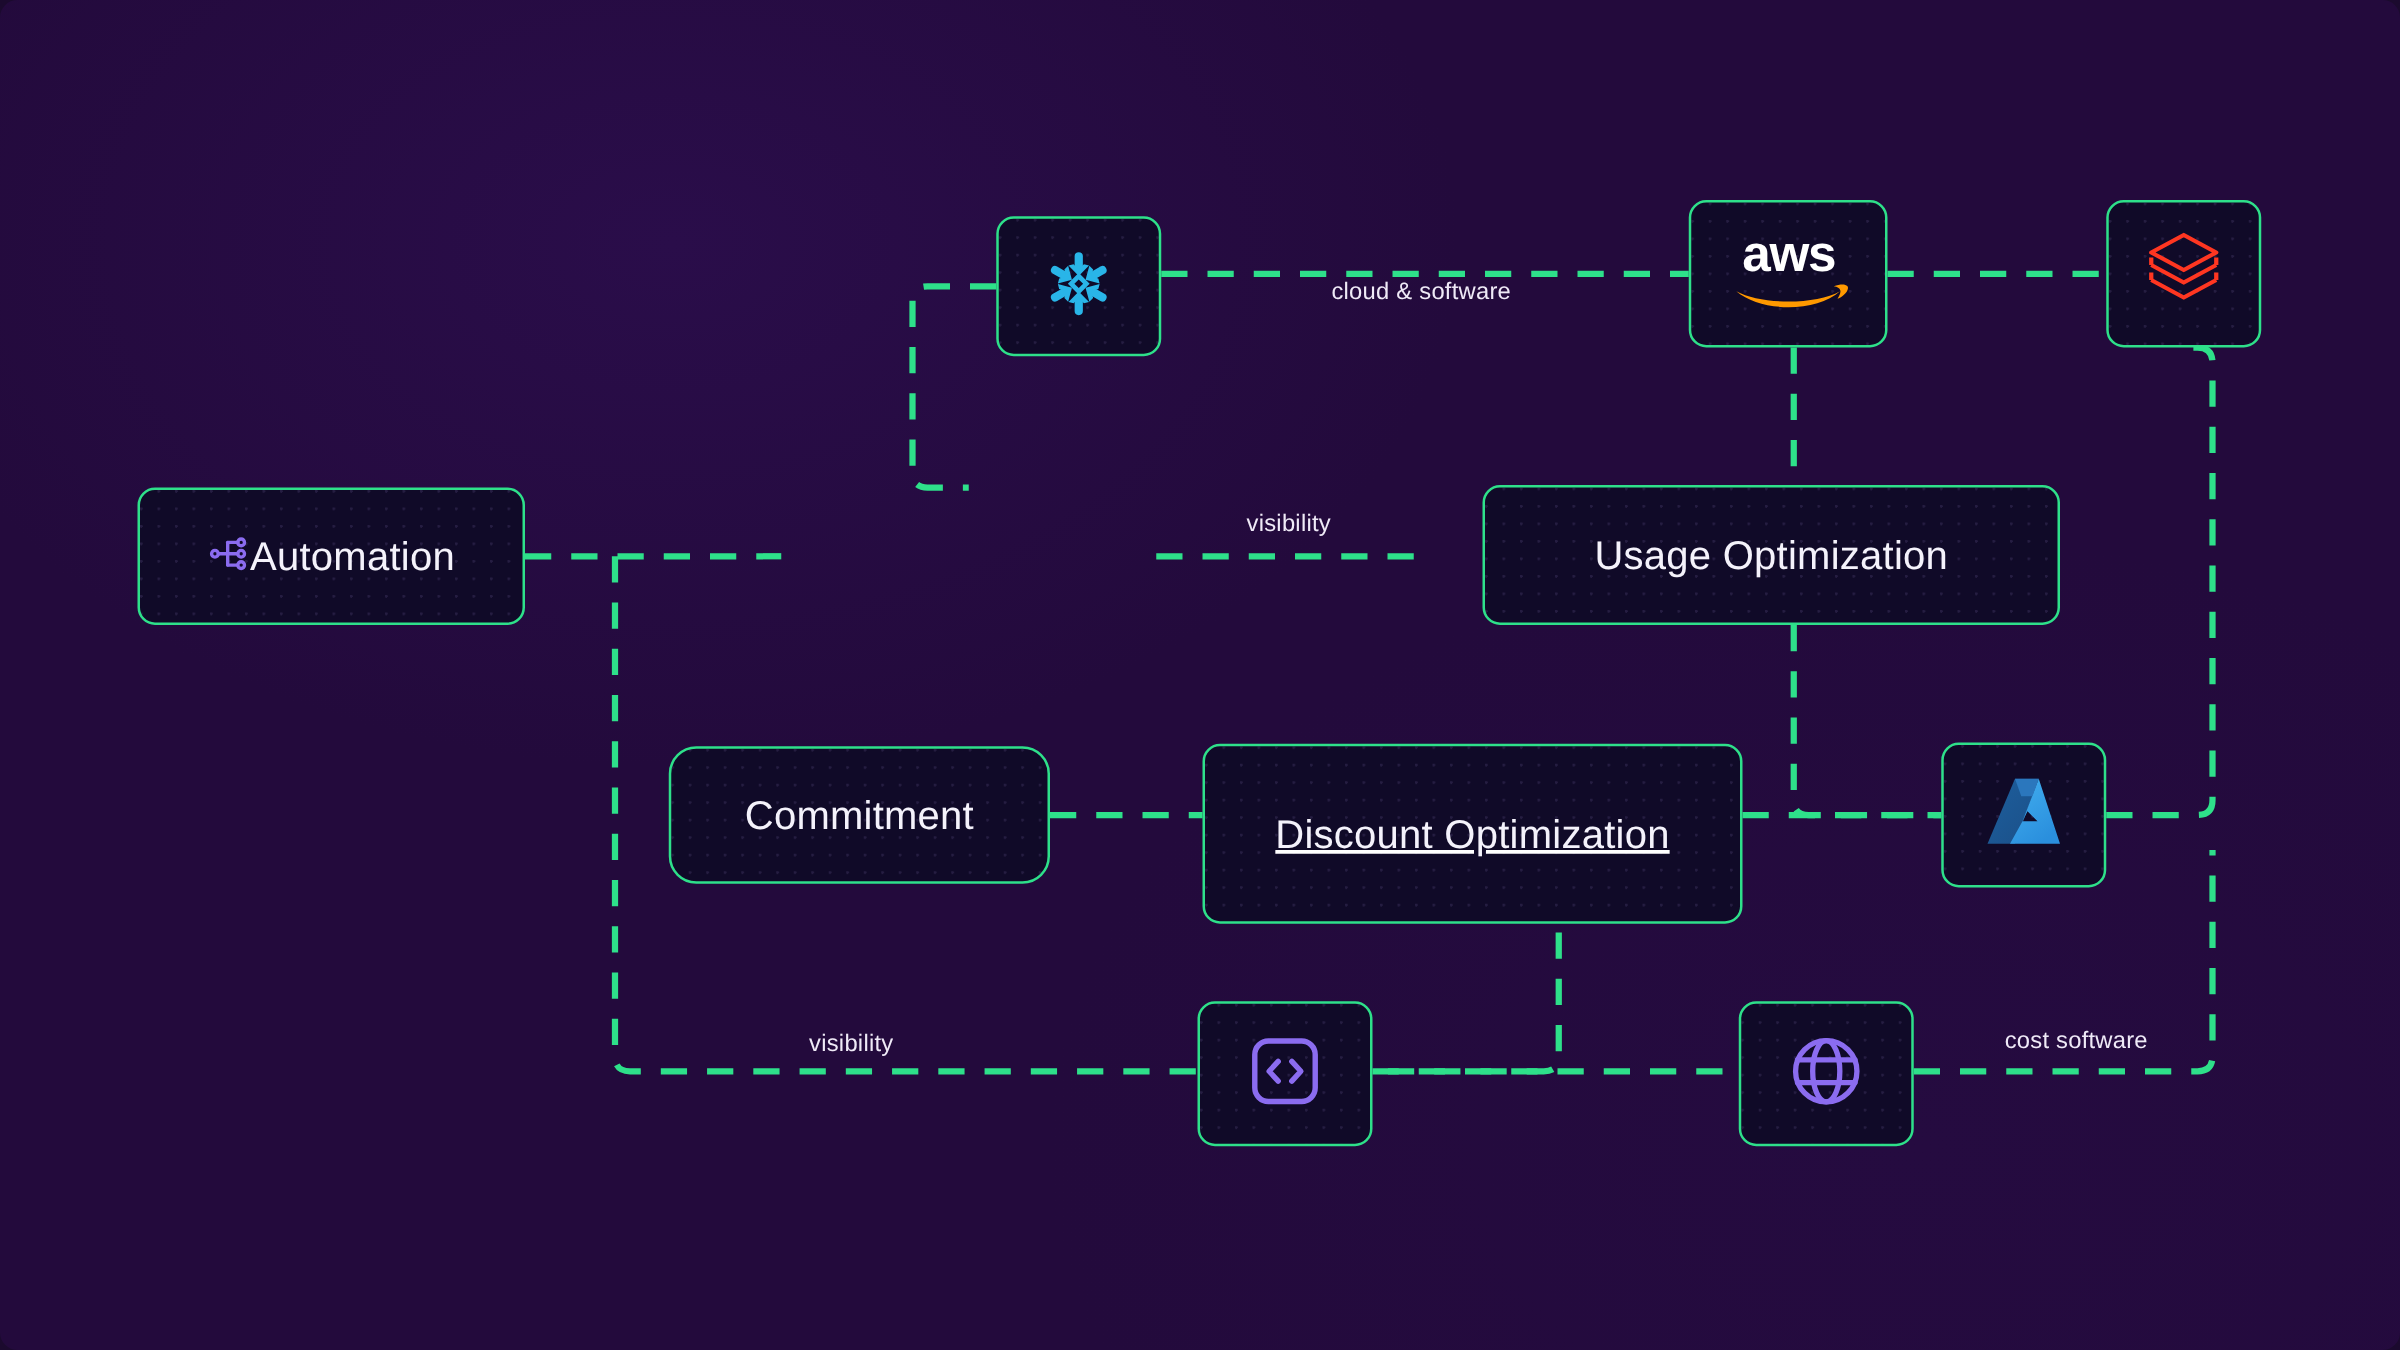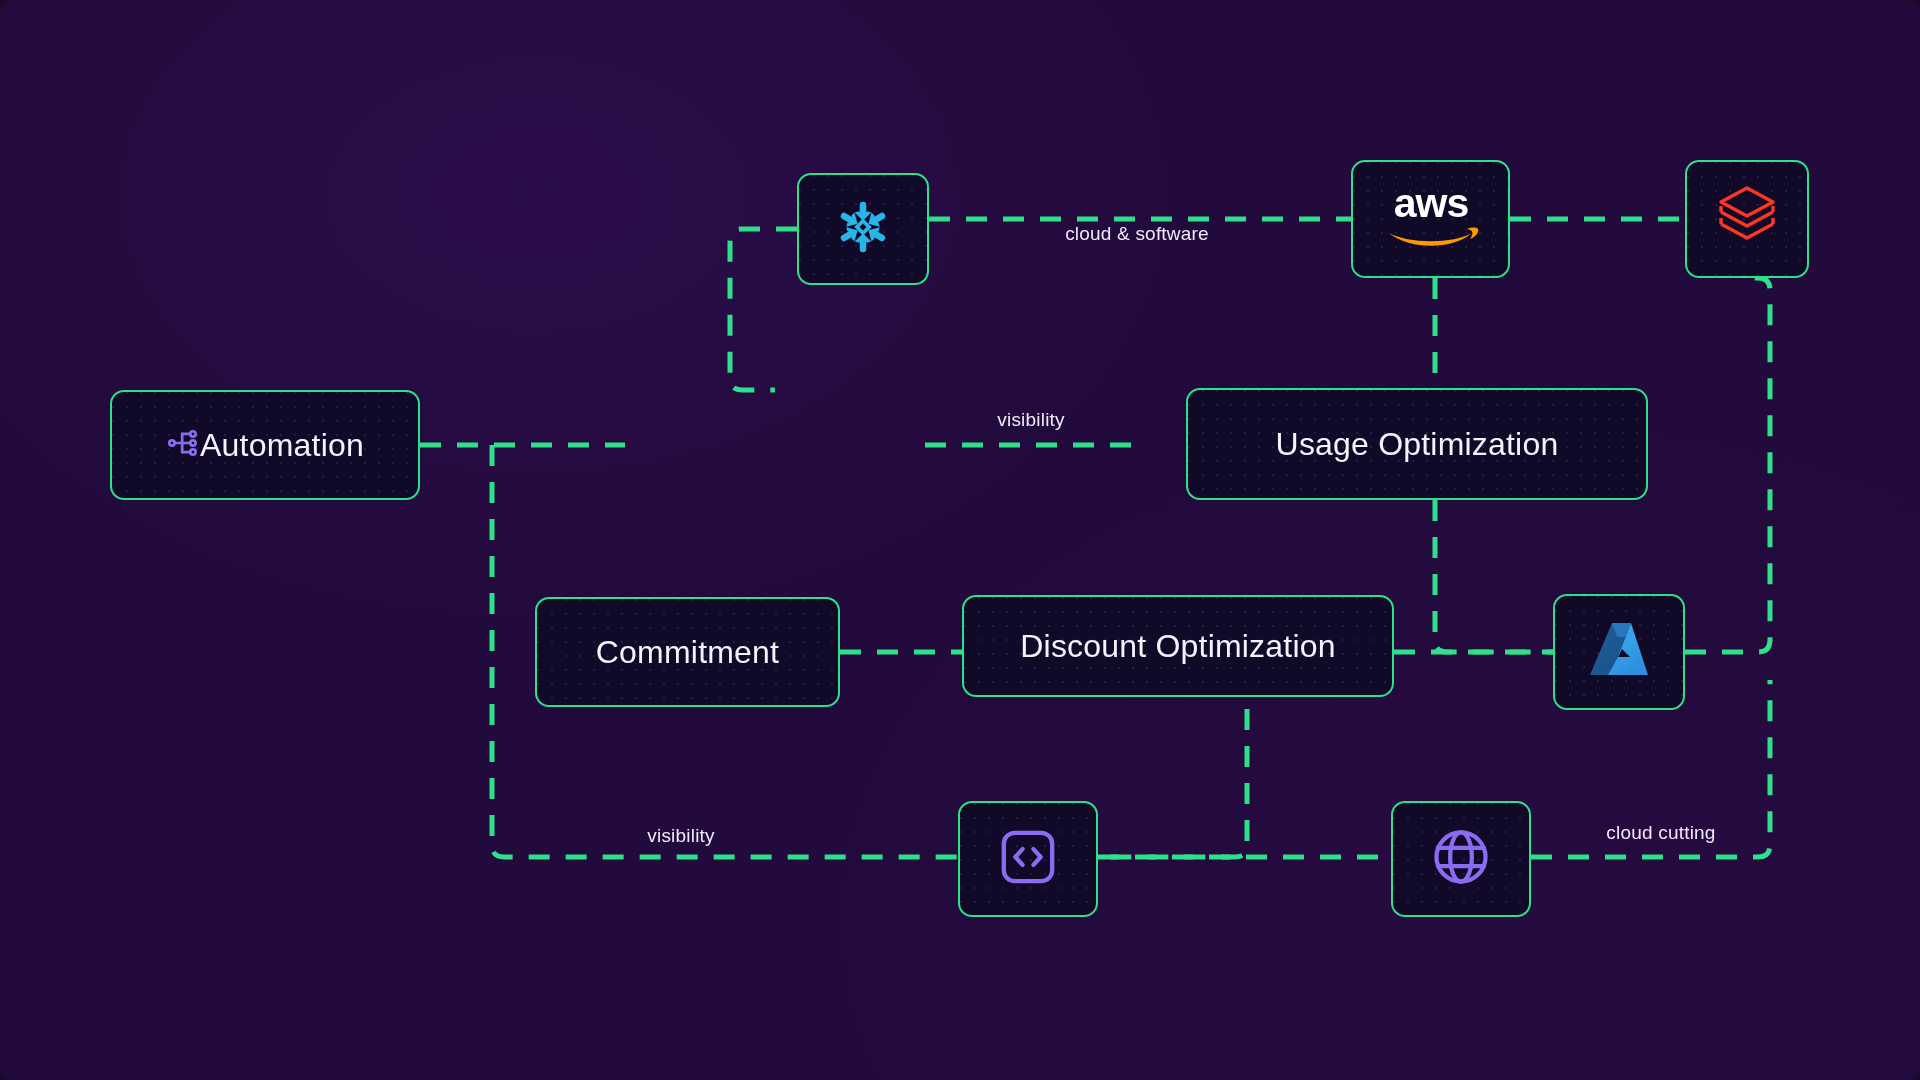--- a/index.html
+++ b/index.html
@@ -118,25 +118,25 @@
       </svg>
     </span>
     <span class="node-label">Automation</span>
   </div>
 
 
   <div class="node text-node" style="left:1138px; top:388px; width:462px; height:112px;margin-left:48px;">
     <span class="node-label">Usage Optimization</span>
   </div>
 
-  <div class="node text-node" style="left:535px; top:597px; width:305px; height:110px;">
+  <div class="node text-node" style="left:535px; top:597px; width:305px; height:110px;border-radius:22px;">
     <span class="node-label">Commitment</span>
   </div>
 
-  <div class="node text-node" style="left:962px; top:595px; width:432px; height:102px;">
+  <div class="node text-node" style="left:962px; top:595px; width:432px; height:144px;text-decoration:underline;">
     <span class="node-label">Discount Optimization</span>
   </div>
 
   <div class="node icon-node" style="left:797px; top:173px; width:132px; height:112px;">
     <span class="node-icon">
       <svg width="62" height="62" viewBox="0 0 64 64">
         <g fill="#29b5e8">
 
           <rect x="28.6" y="6" width="6.8" height="17" rx="3.4"></rect>
           <rect x="28.6" y="41" width="6.8" height="17" rx="3.4"></rect>
@@ -227,15 +227,15 @@
       </svg>
     </span>
   </div>
 
   <div class="edge-label" style="left:1137px; top:204px;margin-top:30px;">cloud &amp; software</div>
 
   <div class="edge-label" style="left:1031px; top:420px;">visibility</div>
 
   <div class="edge-label" style="left:681px; top:836px;">visibility</div>
 
-  <div class="edge-label" style="left:1661px; top:833px;">cloud cutting</div>
+  <div class="edge-label" style="left:1661px; top:833px;">cost software</div>
 
 </div>
 
 </body></html>

